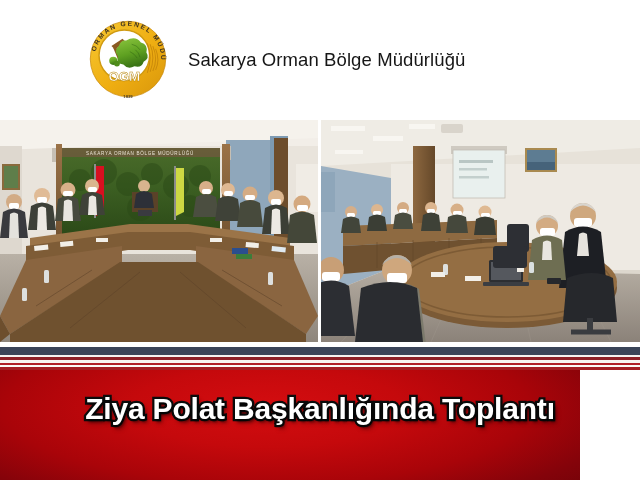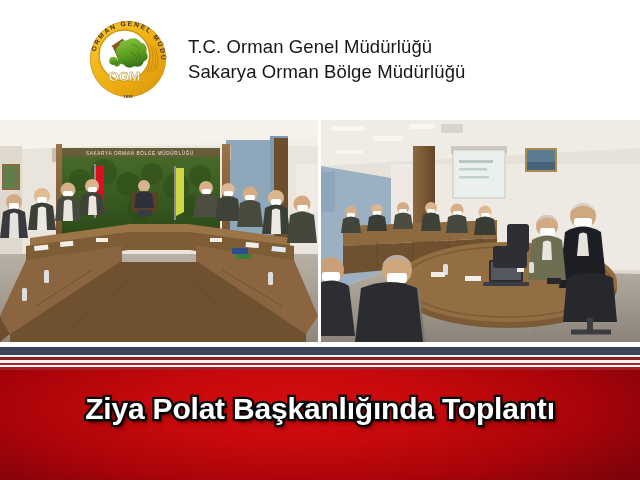--- a/index.html
+++ b/index.html
@@ -89,21 +89,21 @@
   .s-red1      { height: 3px; background: #8d2027; }
   .s-w2        { height: 3px; background: #f7f5f3; }
   .s-red2      { height: 2px; background: #b02029; }
   .s-w3        { height: 2px; background: #fbf9f7; }
   .s-red3      { height: 3px; background: #a51f26; }
 
   
   .banner {
     position: absolute;
     left: 0; top: 370px;
-    width: 640px;
+    width: 580px;
     height: 110px;
     background:
       radial-gradient(ellipse 78% 120% at 46% 34%,
         #d40d10 0%,
         #c5090c 30%,
         #a90409 58%,
         #84030a 80%,
         #6b0208 100%);
     overflow: hidden;
   }
@@ -174,21 +174,20 @@
           <path d="M71 33 q6 15 0 32"></path>
         </g>
 
         <text x="46" y="74" text-anchor="middle" font-family="Liberation Sans, sans-serif" font-size="14.5" font-weight="bold" fill="#ffffff" stroke="#b8850a" stroke-width="0.5">OGM</text>
 
         <text x="50" y="92" text-anchor="middle" font-family="Liberation Sans, sans-serif" font-size="4.6" font-weight="bold" fill="#4a3c22">1839</text>
       </svg>
     </div>
 
     <div class="org-titles">
-      <div class="org-line1">T.C. Orman Genel Müdürlüğü</div>
       <div class="org-line2">Sakarya Orman Bölge Müdürlüğü</div>
     </div>
   </div>
 
   <div class="photos">
 
     <div class="photo photo-left">
       <svg viewBox="0 0 318 222" preserveAspectRatio="none" xmlns="http://www.w3.org/2000/svg">
         <defs>
           <linearGradient id="floorG" x1="0" y1="0" x2="0" y2="1">

